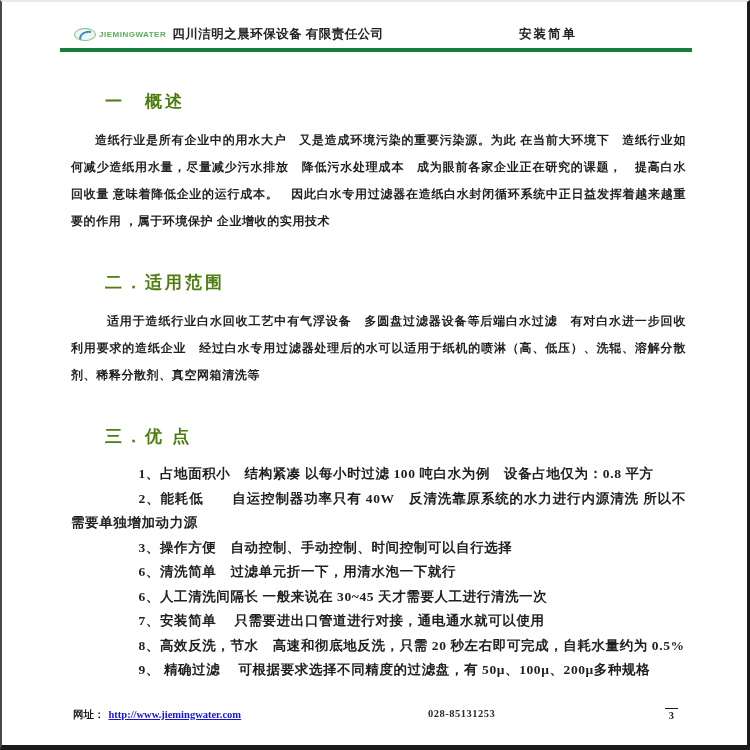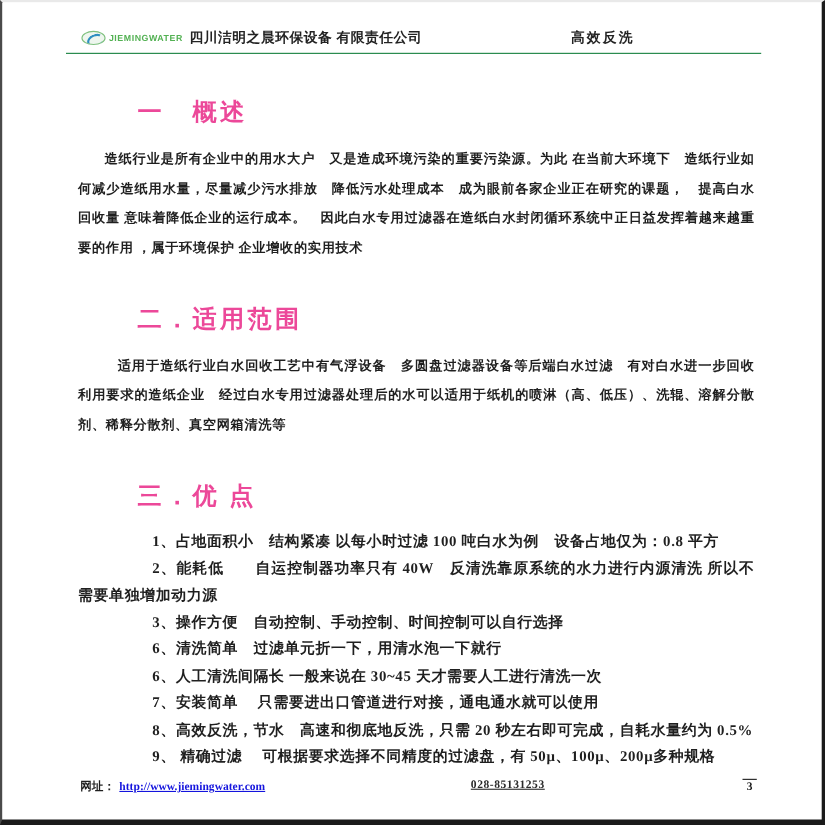--- a/index.html
+++ b/index.html
@@ -19,21 +19,21 @@
     border-right:3px solid #1b1b1b;
     border-bottom:5px solid #1b1b1b;
     pointer-events:none;
   }
   .page { position:absolute; inset:0; padding-top:26px; }
 
   
   .doc-header {
     margin:0 58px 0 60px;
     padding:0 0 5px 14px;
-    border-bottom:1px solid #15803d;
+    border-bottom:4px solid #15803d;
     display:flex; align-items:center;
   }
   .logo { display:flex; align-items:center; gap:3px; margin-right:6px; }
   .logo-mark {
     width:22px; height:13px; border-radius:50%;
     background:#eef6ee; border:1.5px solid #7ec07e;
     position:relative; overflow:hidden;
   }
   .logo-mark::after {
     content:""; position:absolute; left:4px; top:2px;
@@ -44,68 +44,68 @@
   .logo-wordmark {
     font-family:"Liberation Sans","DejaVu Sans",sans-serif;
     font-size:8px; font-weight:bold; color:#53b153; letter-spacing:.5px;
   }
   .company-name { font-size:12.5px; font-weight:bold; color:#232323; letter-spacing:.5px;text-align:center; }
   .doc-type { font-size:12.5px; font-weight:bold; color:#232323; margin-left:auto; margin-right:115px; letter-spacing:2px; }
 
   
   .content { margin:0 64px 0 71px; }
   h2.sec {
-    font-size:22px; font-weight:bold; color:#ec4899;
-    margin:36px 0 14px 54px; letter-spacing:3px;
+    font-size:17px; font-weight:bold; color:#4d7c0f;
+    margin:36px 0 14px 34px; letter-spacing:3px;
   }
   h2.sec:first-of-type { margin-top:38px; }
   .para {
     font-size:12px; font-weight:bold; line-height:27px;
     letter-spacing:.6px; text-align:justify;
   }
   .para.indent2 { text-indent:2em; }
   .para.indent3 { text-indent:3em; }
   .adv-list { margin-top:6px; }
   .adv-list p {
     font-size:13.5px; font-weight:bold; line-height:24.5px;
     letter-spacing:.6px; text-indent:5em; text-align:justify;
   }
 
   
   .doc-footer {
-    position:absolute; left:73px; right:62px; bottom:28px;
+    position:absolute; left:73px; right:72px; bottom:28px;
     display:flex; align-items:flex-start;
     font-size:10.5px; font-weight:bold;
   }
   .site { display:flex; align-items:baseline; gap:4px; }
   .site-label { color:#1f1f1f; }
   .site-link {
     color:#1414dd; text-decoration:underline; cursor:pointer;
     font-family:"Liberation Serif","DejaVu Serif",serif;
   }
-  .phone { position:absolute; left:355px; color:#2a2a2a; letter-spacing:.5px;text-decoration:underline; }
+  .phone { position:absolute; left:355px; color:#2a2a2a; letter-spacing:.5px; }
   .pageno {
     margin-left:auto; color:#1a1a1a;
     border-top:1.5px solid #1a1a1a; padding:1px 4px 0 4px;
   }
 </style>
 </head>
 <body>
 
 <div class="scan-frame"></div>
 
 <div class="page">
 
   <div class="doc-header">
     <span class="logo">
       <span class="logo-mark"></span>
       <span class="logo-wordmark">JIEMINGWATER</span>
     </span>
     <span class="company-name">四川洁明之晨环保设备 有限责任公司</span>
-    <span class="doc-type">高效反洗</span>
+    <span class="doc-type">安装简单</span>
   </div>
 
   <div class="content">
 
     <h2 class="sec">一　概述</h2>
     <p class="para indent2">造纸行业是所有企业中的用水大户　又是造成环境污染的重要污染源。为此 在当前大环境下　造纸行业如何减少造纸用水量，尽量减少污水排放　降低污水处理成本　成为眼前各家企业正在研究的课题，　提高白水回收量 意味着降低企业的运行成本。　因此白水专用过滤器在造纸白水封闭循环系统中正日益发挥着越来越重要的作用 ，属于环境保护 企业增收的实用技术</p>
 
     <h2 class="sec">二．适用范围</h2>
     <p class="para indent3">适用于造纸行业白水回收工艺中有气浮设备　多圆盘过滤器设备等后端白水过滤　有对白水进一步回收利用要求的造纸企业　经过白水专用过滤器处理后的水可以适用于纸机的喷淋（高、低压）、洗辊、溶解分散剂、稀释分散剂、真空网箱清洗等</p>
 

